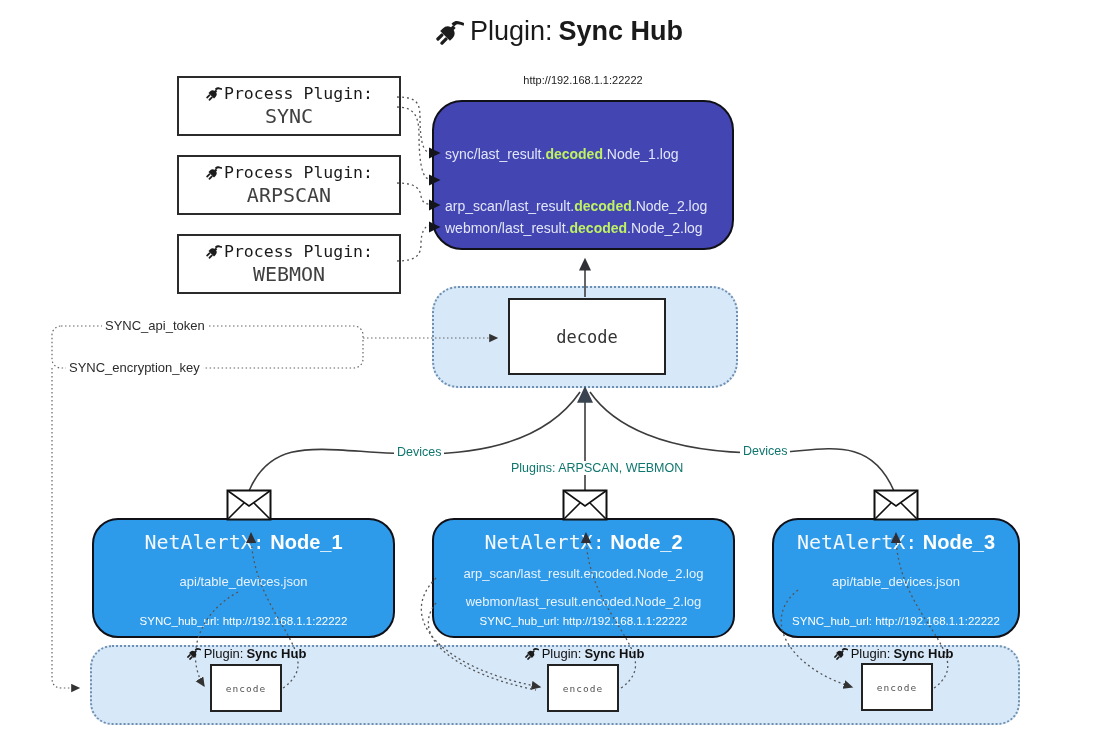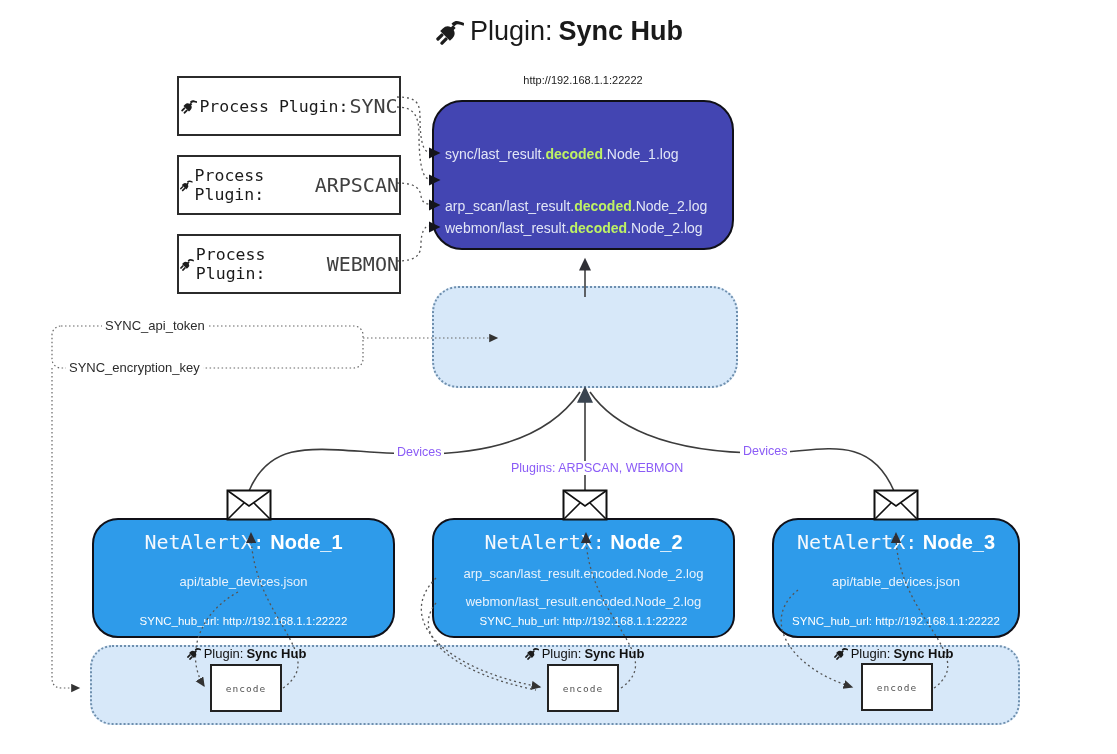--- a/index.html
+++ b/index.html
@@ -8,21 +8,21 @@
   .abs{position:absolute;}
   .mono{font-family:"DejaVu Sans Mono",monospace;}
 
   
   .title{left:0;right:0;top:16px;display:flex;justify-content:center;align-items:center;gap:6px;
          font-size:27px;color:#1a1a1a;}
   .title .bold{font-weight:bold;}
 
   
   .pbox{left:177px;width:220px;height:56px;background:#fff;border:2px solid #2b2b2b;
-        display:flex;flex-direction:row;align-items:center;justify-content:center;gap:1px;}
+        display:flex;flex-direction:column;align-items:center;justify-content:center;gap:1px;}
   .pbox .l1{display:flex;align-items:center;gap:2px;font-size:16.5px;color:#1a1a1a;}
   .pbox .l2{font-size:20px;color:#404040;}
 
   
   .hub-url{left:432px;top:74px;width:302px;text-align:center;font-size:11px;color:#222;}
   .hub{left:432px;top:100px;width:302px;height:150px;background:#4345b2;border:2.5px solid #101018;
        border-radius:30px;box-sizing:border-box;}
   .hub-title{left:0;right:0;top:12px;text-align:center;font-size:20px;color:#f0f1fb;}
   .hub-title .nm{font-weight:bold;color:#fff;font-family:"Liberation Sans",sans-serif;}
   .hub-log{left:11px;font-size:14px;color:#e2e6f6;white-space:nowrap;}
@@ -30,21 +30,21 @@
 
   
   .dec-wrap{left:432px;top:286px;width:306px;height:102px;background:#d7e8f9;
             border:2px dotted #6e8fae;border-radius:26px;box-sizing:border-box;}
   .dec-box{left:508px;top:298px;width:158px;height:77px;background:#fff;border:2.2px solid #222;
            box-sizing:border-box;display:flex;align-items:center;justify-content:center;
            font-size:17px;color:#333;z-index:2;}
 
   
   .linelabel{background:#fff;padding:0 3px;font-size:13px;color:#2b2b2b;z-index:6;white-space:nowrap;}
-  .edgelabel{background:#fff;padding:0 3px;font-size:12.5px;color:#8b5cf6;z-index:6;white-space:nowrap;}
+  .edgelabel{background:#fff;padding:0 3px;font-size:12.5px;color:#0f766e;z-index:6;white-space:nowrap;}
 
   
   .node{background:#2e9bea;border:2.5px solid #101018;border-radius:26px;box-sizing:border-box;z-index:1;}
   .node .ntitle{position:absolute;left:0;right:0;top:10px;text-align:center;font-size:20px;color:#f4f8fd;}
   .node .ntitle .nm{font-weight:bold;color:#fff;font-family:"Liberation Sans",sans-serif;}
   .node .nfile{position:absolute;left:0;right:0;text-align:center;font-size:13px;color:#e8f2fc;white-space:nowrap;}
   .node .nurl{position:absolute;left:0;right:0;bottom:9px;text-align:center;font-size:11.5px;color:#fdfefe;white-space:nowrap;}
 
   
   .band{left:90px;top:645px;width:930px;height:80px;background:#d7e8f9;border:2px dotted #6e8fae;
@@ -178,20 +178,21 @@
   </div>
 
   <div class="abs hub-url">http://192.168.1.1:22222</div>
   <div class="abs hub">
     <div class="abs hub-log" style="top:44px;"><span>sync/last_result.</span><b>decoded</b><span>.Node_1.log</span></div>
     <div class="abs hub-log" style="top:96px;"><span>arp_scan/last_result.</span><b>decoded</b><span>.Node_2.log</span></div>
     <div class="abs hub-log" style="top:118px;"><span>webmon/last_result.</span><b>decoded</b><span>.Node_2.log</span></div>
   </div>
 
   <div class="abs dec-wrap"></div>
+  <div class="abs dec-box mono">decode</div>
 
   <span class="abs linelabel" style="left:102px;top:318px;">SYNC_api_token</span>
   <span class="abs linelabel" style="left:66px;top:360px;">SYNC_encryption_key</span>
 
   <span class="abs edgelabel" style="left:394px;top:445px;">Devices</span>
   <span class="abs edgelabel" style="left:740px;top:444px;">Devices</span>
   <span class="abs edgelabel" style="left:508px;top:461px;">Plugins: ARPSCAN, WEBMON</span>
 
   <div class="abs node" style="left:92px;top:518px;width:303px;height:120px;padding-left:40px;">
     <div class="ntitle">

